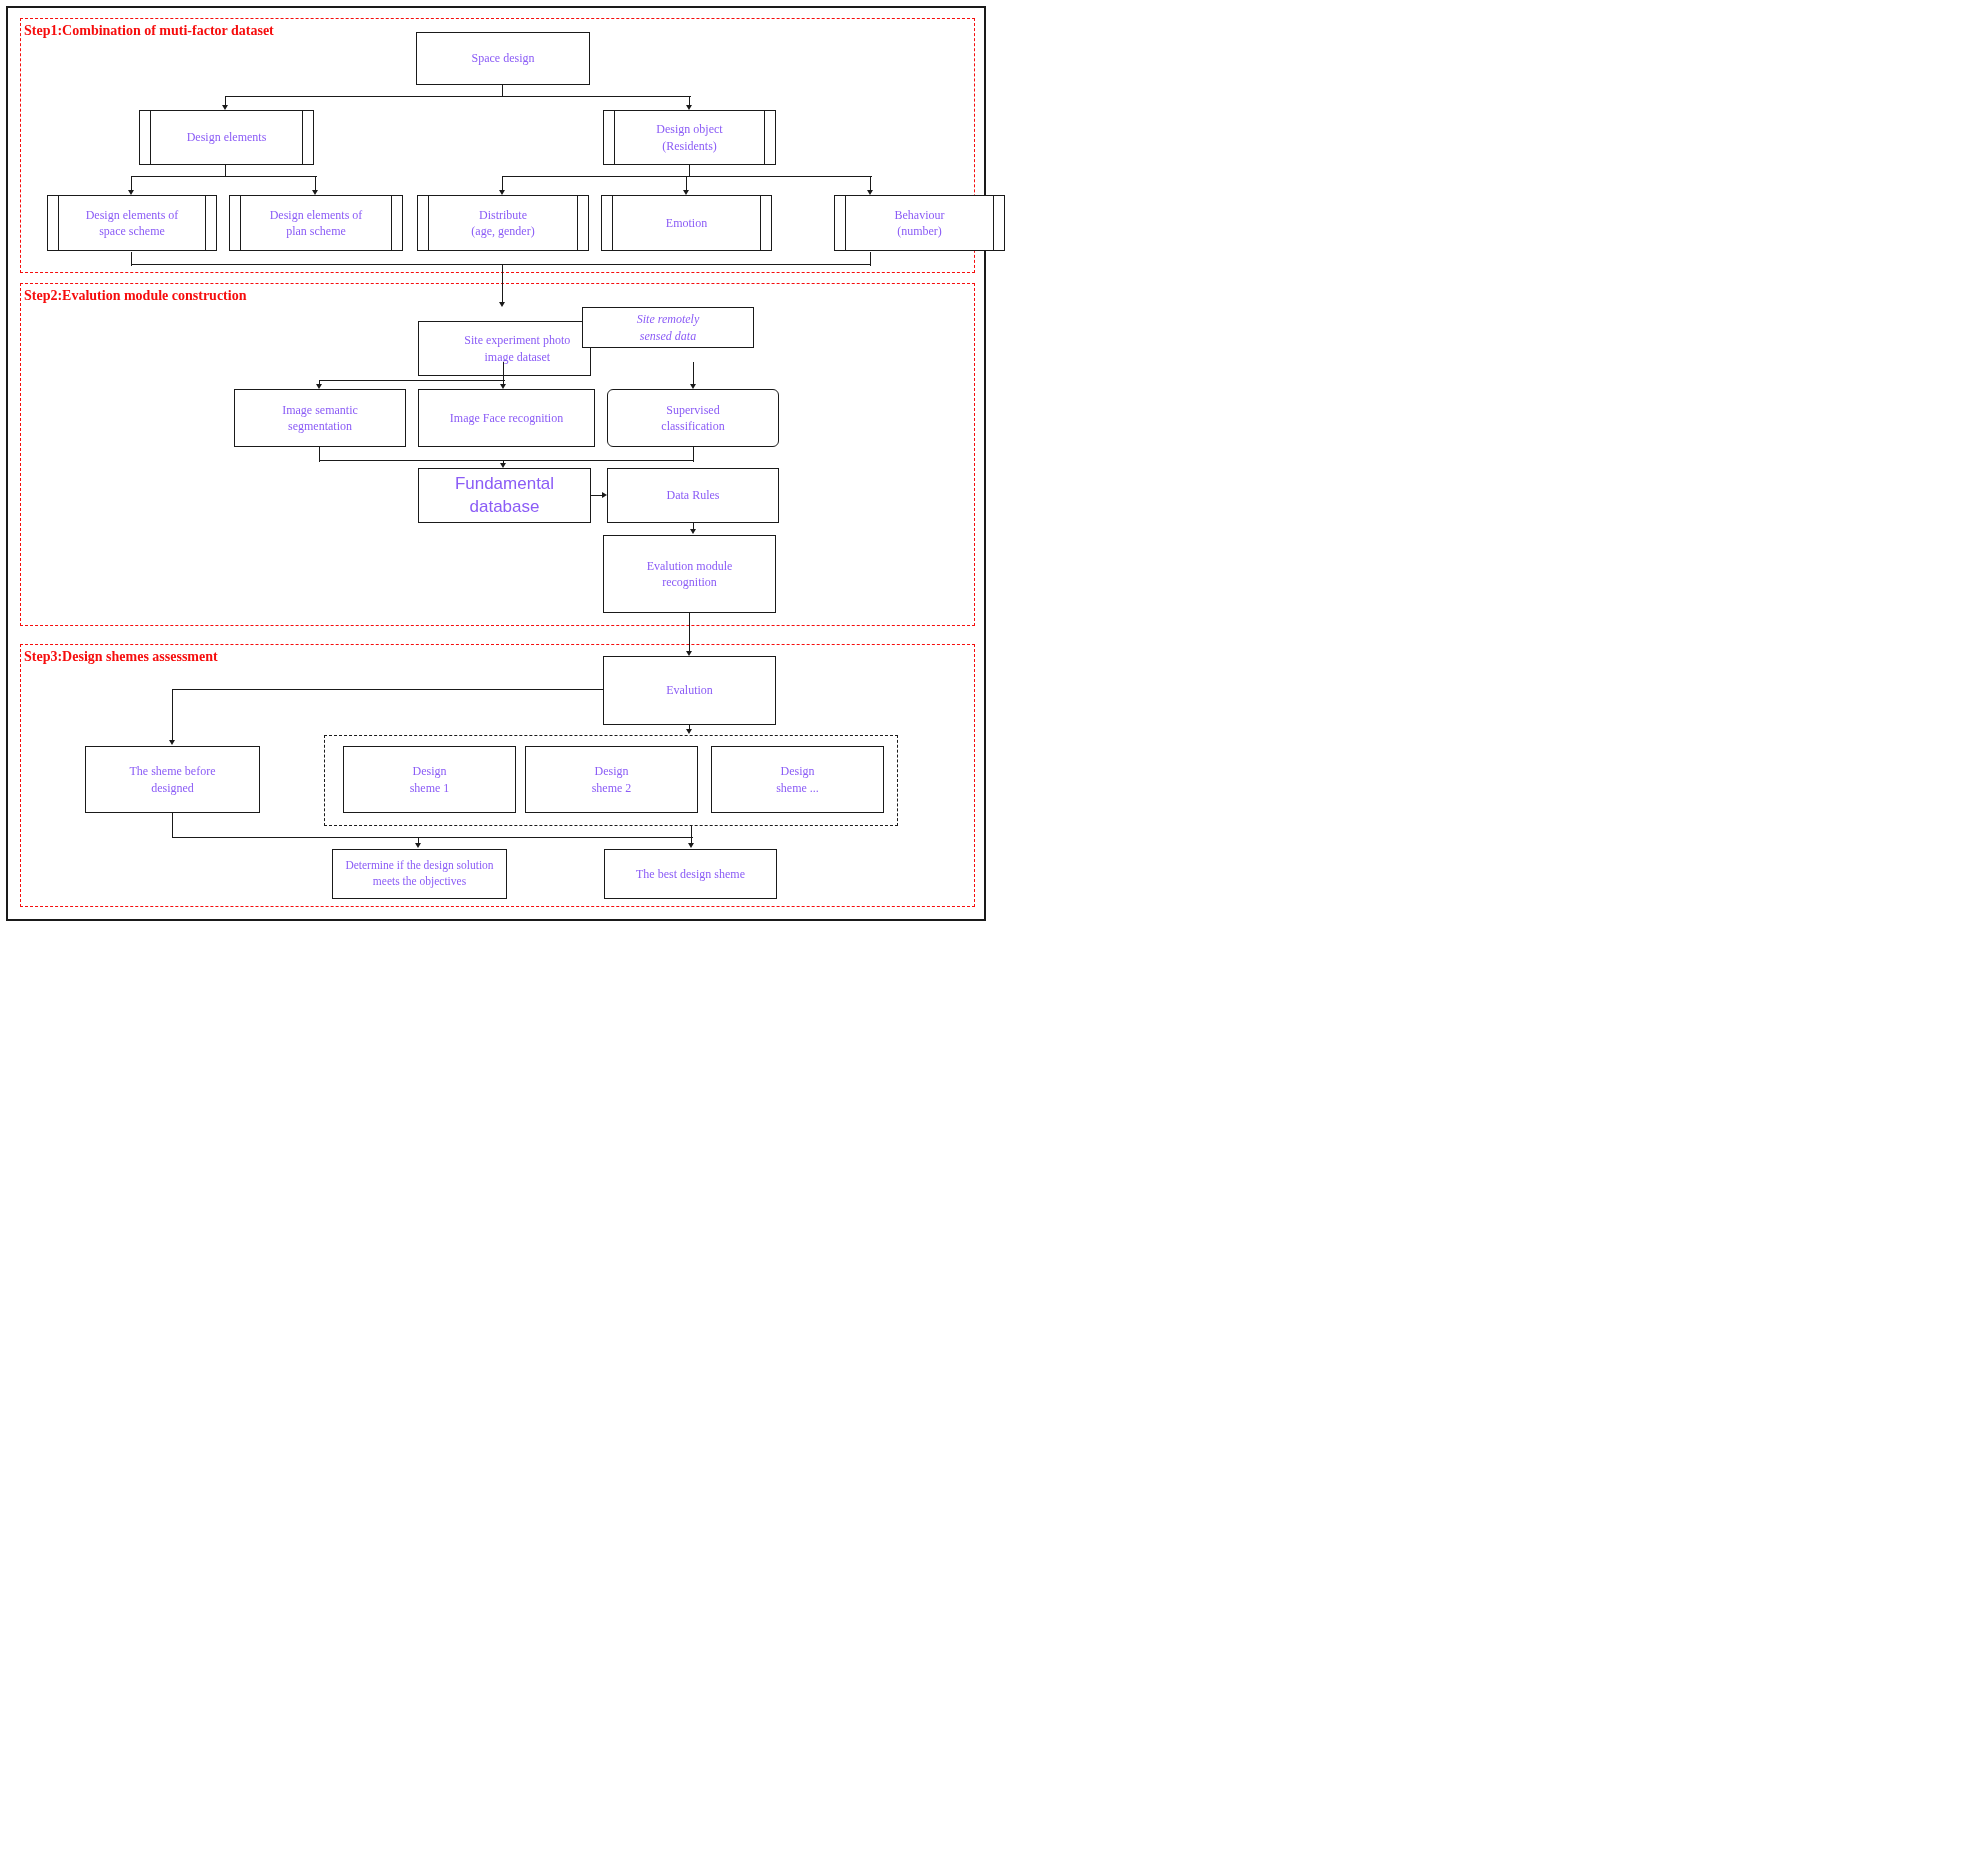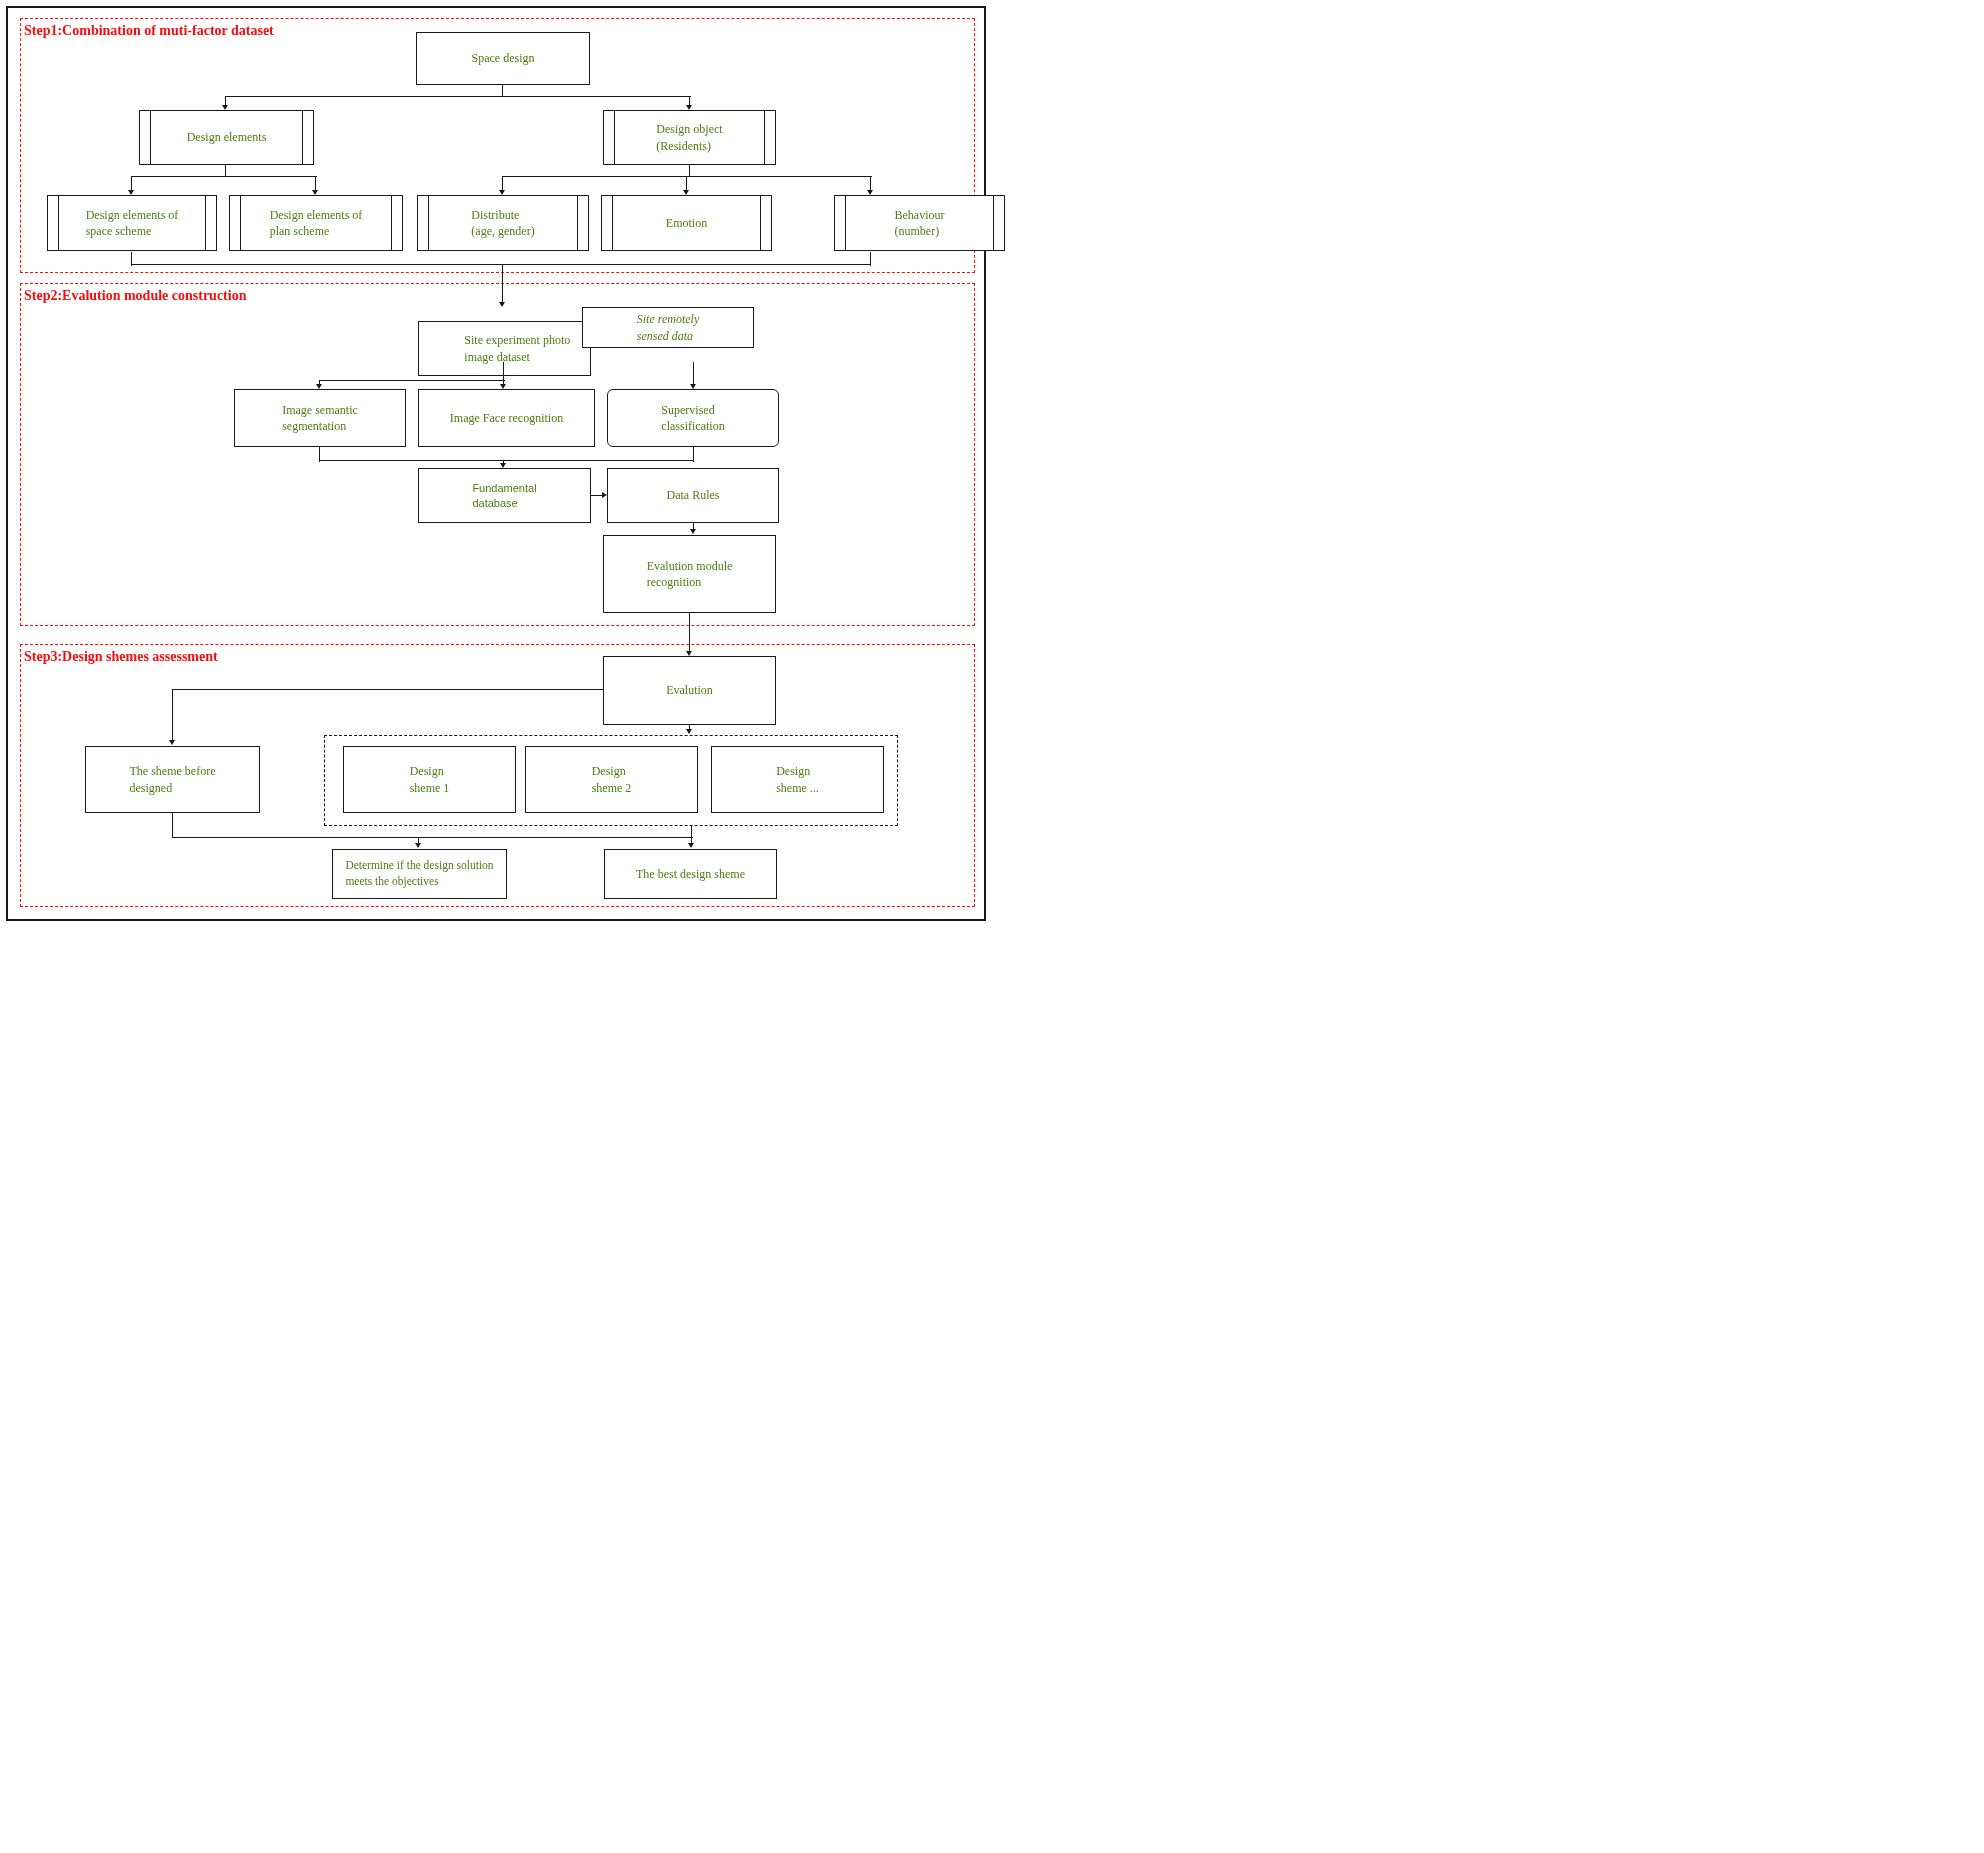--- a/index.html
+++ b/index.html
@@ -16,30 +16,30 @@
   .step-region{
     position:absolute;border:1.2px dashed #f60d0d;box-sizing:border-box;
   }
   .step-label{
     position:absolute;color:#f60d0d;font-weight:bold;font-size:14px;
     font-family:"Liberation Serif", serif;white-space:nowrap;
   }
   .node{
     position:absolute;box-sizing:border-box;border:1.2px solid #1a1a1a;
     background:#ffffff;display:flex;align-items:center;justify-content:center;
-    text-align:left;font-size:12px;line-height:1.35;color:#4d7c0f;
+    text-align:center;font-size:12px;line-height:1.35;color:#8b5cf6;
     white-space:pre-line;padding:1.2px 2.4px;
   }
   .pp::before,.pp::after{
     content:"";position:absolute;top:0;bottom:0;width:1.2px;background:#1a1a1a;
   }
   .pp::before{left:10.3px;}
   .pp::after{right:10.3px;}
   .pp{padding:1.2px 14.6px;}
-  .sans{font-family:"Liberation Sans", sans-serif;font-size:11px;}
+  .sans{font-family:"Liberation Sans", sans-serif;font-size:17px;}
   .small{font-size:11.5px;}
   .dashed-group{
     position:absolute;box-sizing:border-box;border:1.2px dashed #1a1a1a;background:transparent;
   }
   .ln{position:absolute;background:#1a1a1a;}
   .arr-d{
     position:absolute;width:0;height:0;
     border-left:3.6px solid transparent;border-right:3.6px solid transparent;
     border-top:5.5px solid #1a1a1a;
   }

